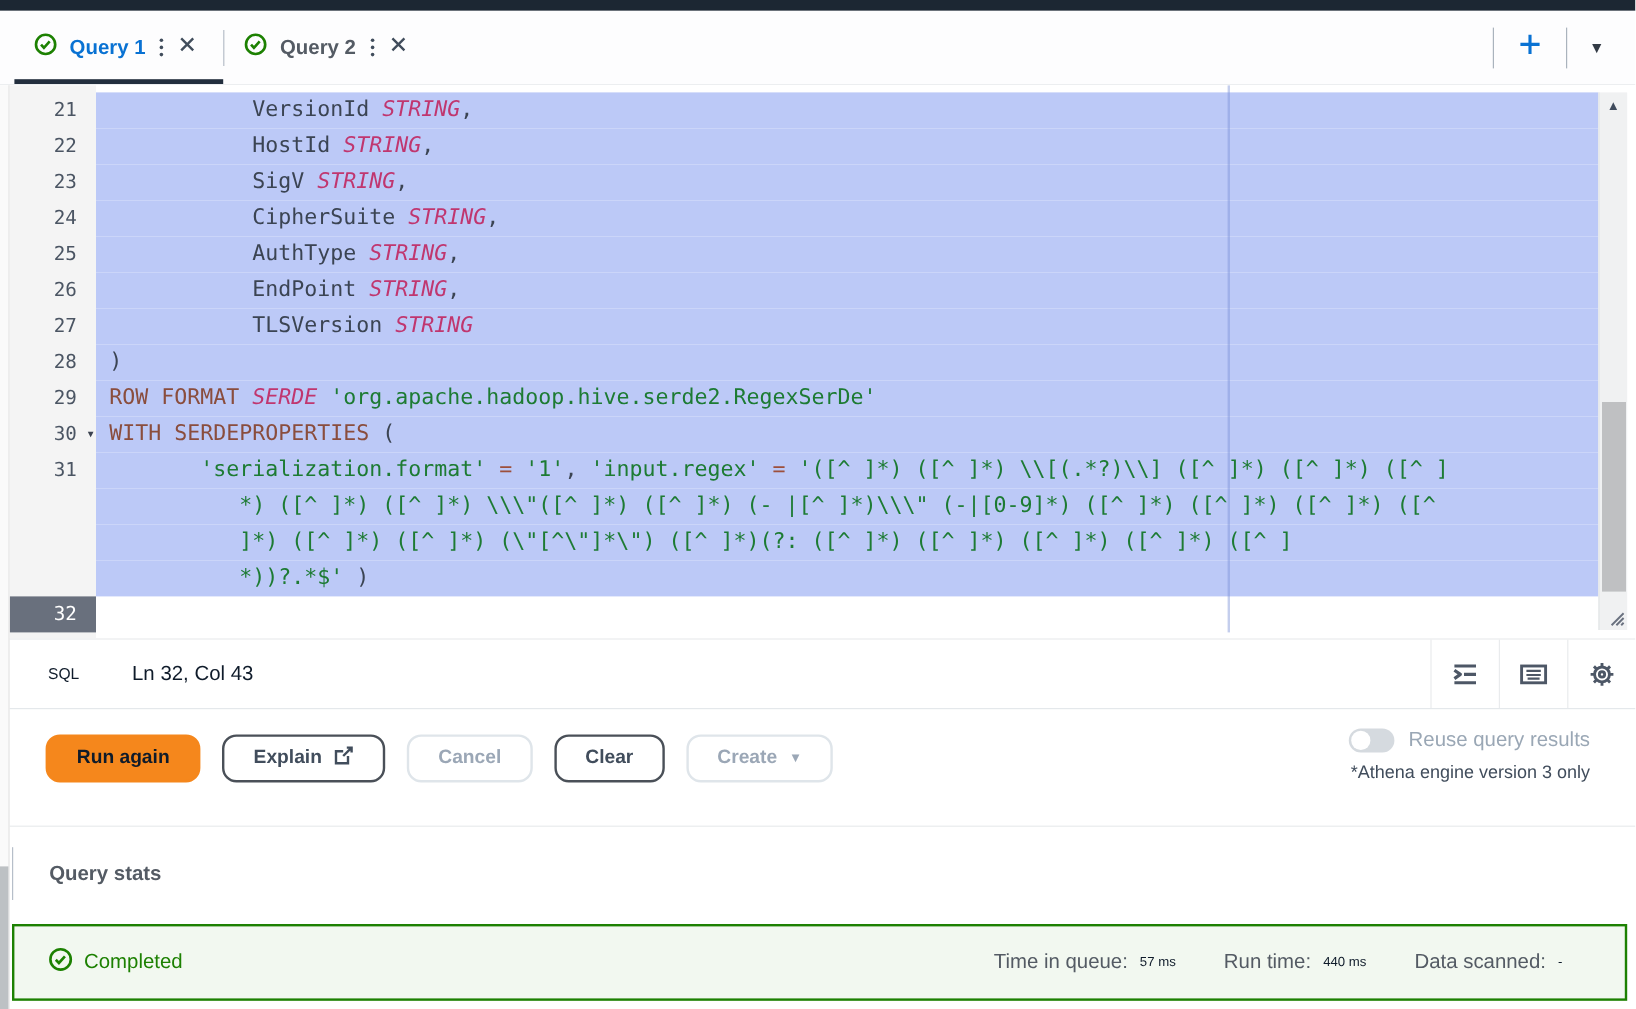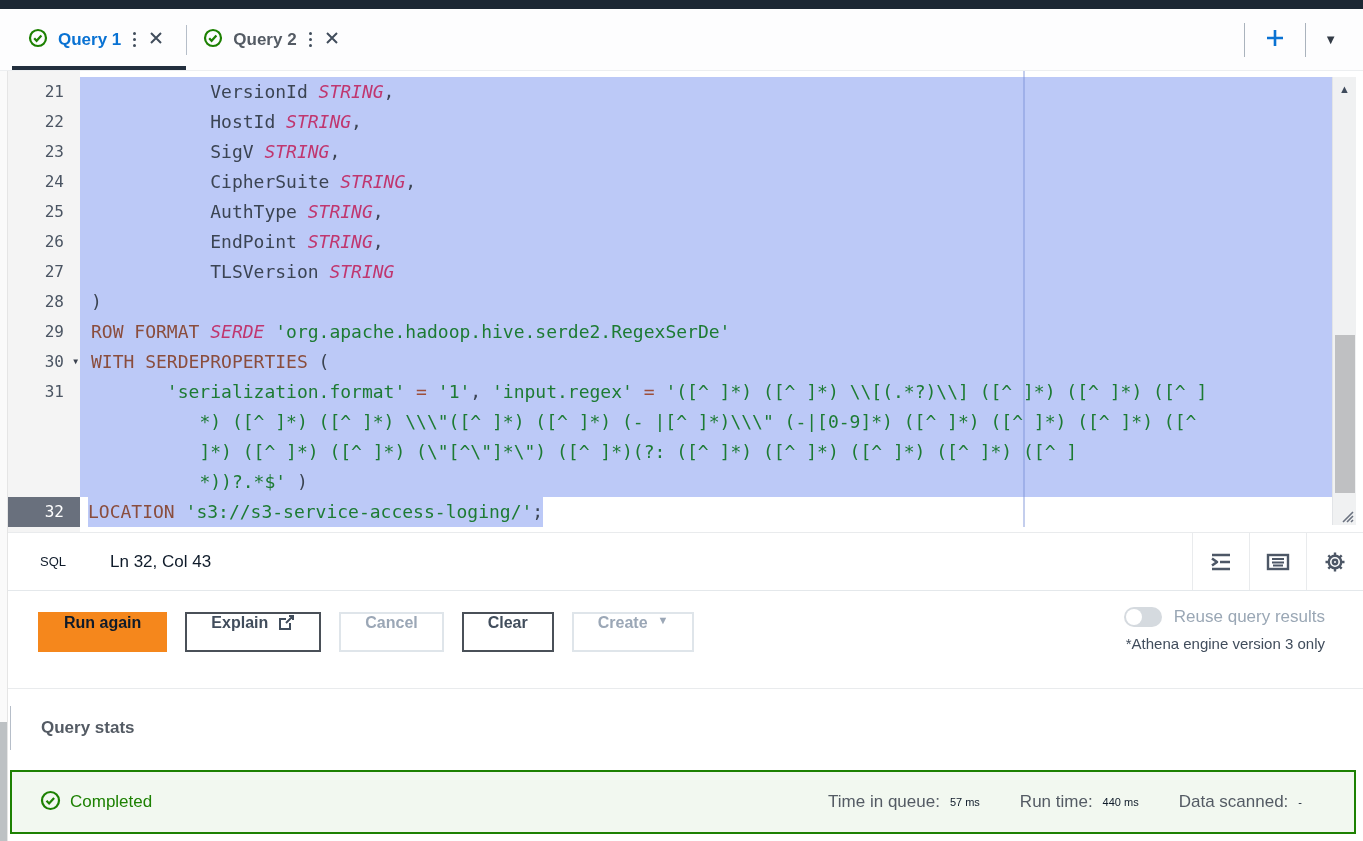--- a/index.html
+++ b/index.html
@@ -48,22 +48,22 @@
   
   .sqlbar { position:absolute; left:0; top:532px; width:1363px; height:59px; background:#fff;
             border-top:1px solid #e9ebed; border-bottom:1px solid #e4e8eb; display:flex; align-items:center; }
   .sqlbar .mode { font-size:13px; color:#0f1b2a; margin-left:40px; }
   .sqlbar .pos { font-size:17px; color:#0f1b2a; margin-left:44px; }
   .sqlbar-icons { margin-left:auto; display:flex; height:100%; align-items:stretch; }
   .sqlicon { width:57px; display:flex; align-items:center; justify-content:center; border-left:1px solid #e9ebed; cursor:pointer; }
   
   .actions { position:absolute; left:0; top:591px; width:1363px; height:98px; border-bottom:1px solid #e9ebed; }
   .btnrow { position:absolute; left:38px; top:21px; display:flex; gap:18px; align-items:center; }
-  .btn { height:40px; border-radius:0; font-family:"Liberation Sans", sans-serif; font-size:16px; font-weight:700;
-         padding:0 24px; display:flex; align-items:flex-start; gap:10px; background:#fff; cursor:pointer; }
+  .btn { height:40px; border-radius:12px; font-family:"Liberation Sans", sans-serif; font-size:16px; font-weight:700;
+         padding:16px 24px; display:flex; align-items:center; gap:10px; background:#fff; cursor:pointer; }
   .btn.primary { background:#f5871c; border:2px solid #f5871c; color:#0f1b2a; }
   .btn.normal { border:2px solid #4a5058; color:#414d5c; }
   .btn.disabled { border:2px solid #dfe5ea; color:#9ba7b6; cursor:default; }
   .reuse { position:absolute; right:38px; top:16px; text-align:right; }
   .reuse-row { display:flex; align-items:center; gap:12px; justify-content:flex-end; }
   .toggle { width:38px; height:20px; border-radius:10px; background:#d5dadf; position:relative; cursor:pointer; }
   .toggle .knob { position:absolute; left:2px; top:2px; width:16px; height:16px; border-radius:50%; background:#fff; }
   .reuse-lbl { font-size:17px; color:#9aa7b5; }
   .reuse-note { font-size:15px; color:#414d5c; margin-top:8px; }
   
@@ -177,21 +177,20 @@
           <div class="crow self"><span class="p">           AuthType </span><span class="t">STRING</span><span class="p">,</span></div>
           <div class="crow self"><span class="p">           EndPoint </span><span class="t">STRING</span><span class="p">,</span></div>
           <div class="crow self"><span class="p">           TLSVersion </span><span class="t">STRING</span></div>
           <div class="crow self"><span class="p">)</span></div>
           <div class="crow self"><span class="k">ROW FORMAT </span><span class="t">SERDE</span><span class="p"> </span><span class="s">'org.apache.hadoop.hive.serde2.RegexSerDe'</span></div>
           <div class="crow self"><span class="k">WITH SERDEPROPERTIES</span><span class="p"> (</span></div>
           <div class="crow self"><span class="p">       </span><span class="s">'serialization.format'</span><span class="o"> = </span><span class="s">'1'</span><span class="p">, </span><span class="s">'input.regex'</span><span class="o"> = </span><span class="s">'([^ ]*) ([^ ]*) \\[(.*?)\\] ([^ ]*) ([^ ]*) ([^ ]</span></div>
           <div class="crow self"><span class="p">          </span><span class="s">*) ([^ ]*) ([^ ]*) \\\"([^ ]*) ([^ ]*) (- |[^ ]*)\\\" (-|[0-9]*) ([^ ]*) ([^ ]*) ([^ ]*) ([^</span></div>
           <div class="crow self"><span class="p">          </span><span class="s">]*) ([^ ]*) ([^ ]*) (\"[^\"]*\") ([^ ]*)(?: ([^ ]*) ([^ ]*) ([^ ]*) ([^ ]*) ([^ ]</span></div>
           <div class="crow self"><span class="p">          </span><span class="s">*))?.*$'</span><span class="p"> )</span></div>
-          <div class="crow"><span class="seltext"><span class="k">LOCATION </span><span class="s">'s3://s3-service-access-loging/'</span><span class="p">;</span></span></div>
         </div>
     </div>
     <div class="ruler"></div>
     <div class="vscroll">
       <div class="up">▲</div>
       <div class="vthumb"></div>
     </div>
     <div class="grip">
       <svg width="20" height="16" viewBox="0 0 20 16">
           <path d="M8 14L18 4M12 14l6-6M16 14l2-2" stroke="#6b7280" stroke-width="1.6" fill="none"></path>

